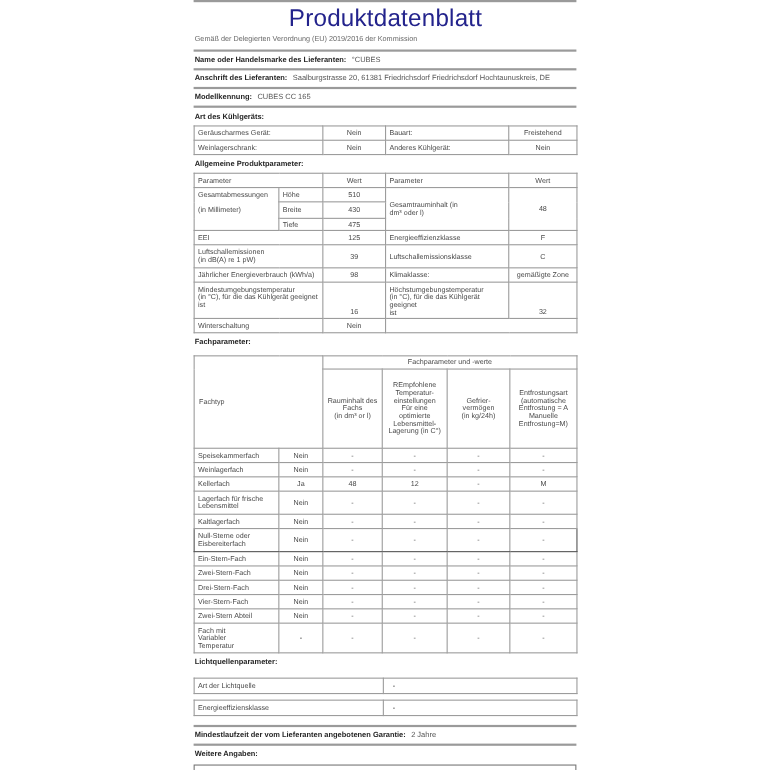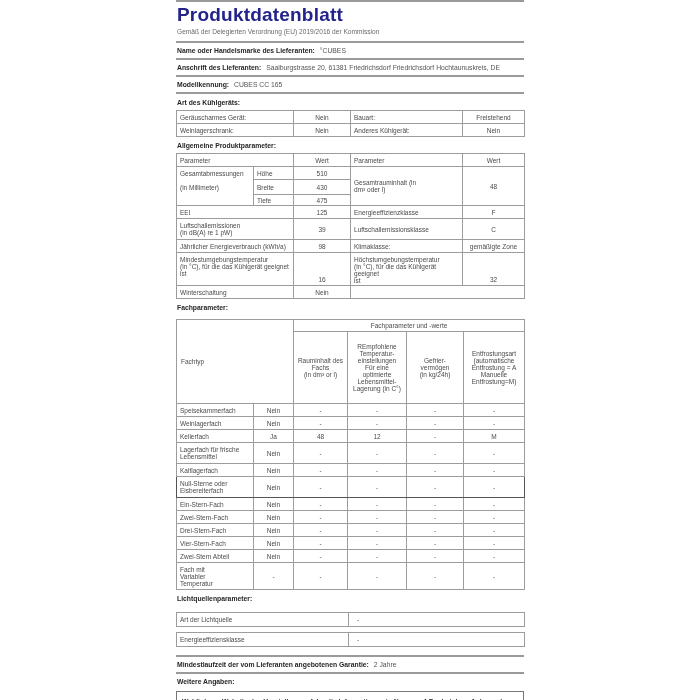--- a/index.html
+++ b/index.html
@@ -5,21 +5,21 @@
   * { box-sizing: border-box; }
   html,body { margin:0; padding:0; background:#ffffff; }
   .page {
     width:700px; height:700px; position:relative; overflow:hidden;
     background:#ffffff; font-family:"Liberation Sans", sans-serif;
   }
   .content { position:absolute; left:176px; top:0; width:348px; color:#3c3c3c; }
 
   .rule { height:2px; background:#9a9a9a; }
 
-  .title { font-size:19px; font-weight:bold; margin:2px 0 2px 1px; letter-spacing:0.2px; }
+  .title { font-size:22px; font-weight:normal; margin:2px 0 2px 1px; letter-spacing:0.2px;text-align:center; }
   .subtitle { font-size:6.6px; color:#6a6a6a; margin:0 0 6px 1px; }
 
   .kv { padding:4px 1px; font-size:6.8px; }
   .kv .lbl { font-weight:bold; color:#262626; }
   .kv .val { color:#555; margin-left:3px; font-weight:normal; }
 
   .heading { font-weight:bold; font-size:6.8px; color:#262626; padding:5px 1px 4px; }
   .heading.gap-b { padding-bottom:8px; }
 
   table { width:100%; border-collapse:collapse; table-layout:fixed; border:1.5px solid #8a8a8a; }

